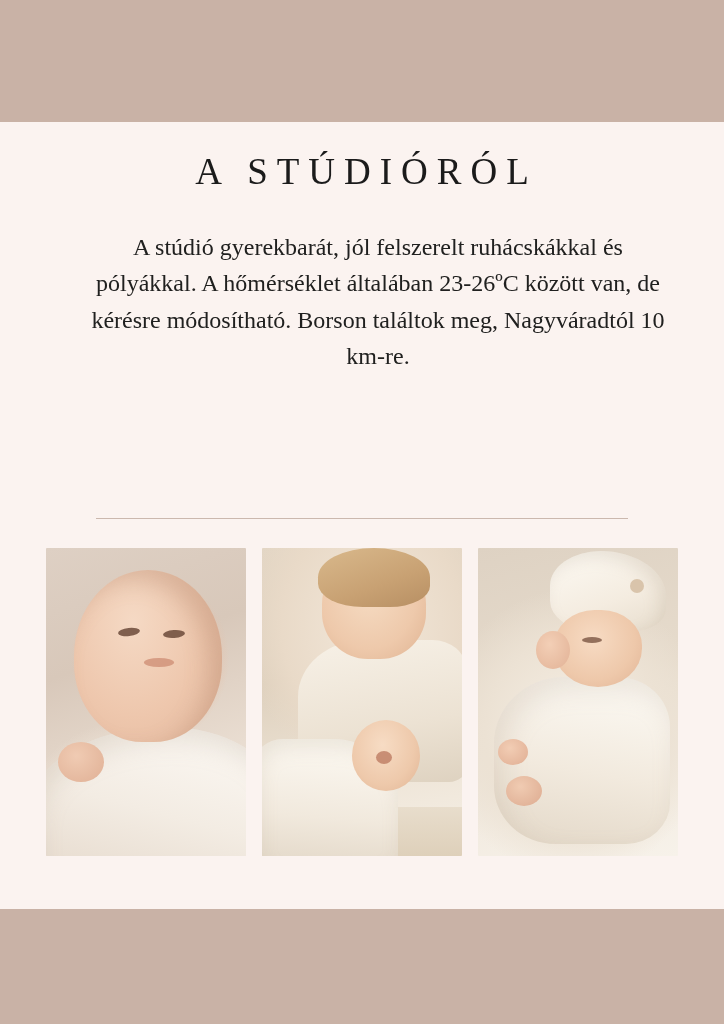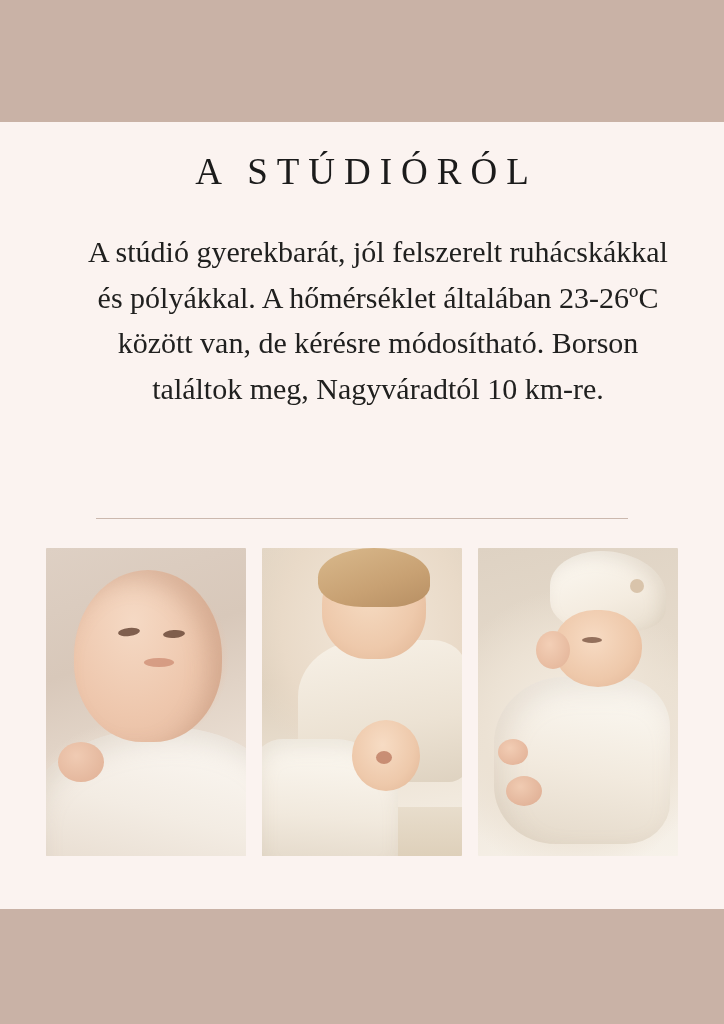--- a/index.html
+++ b/index.html
@@ -55,21 +55,21 @@
     font-weight: 400;
     letter-spacing: 9px;
     color: #1b1b1b;
     text-indent: 9px;
   }
   .body-text {
     margin: 0;
     padding: 36px 54px 0 86px;
     text-align: center;
     font-family: "Liberation Serif", serif;
-    font-size: 30px;
+    font-size: 24px;
     line-height: 1.52;
     color: #20201f;
   }
   .divider {
     position: absolute;
     left: 96px;
     top: 396px;
     width: 532px;
     height: 1px;
     background: #cbb8ae;

